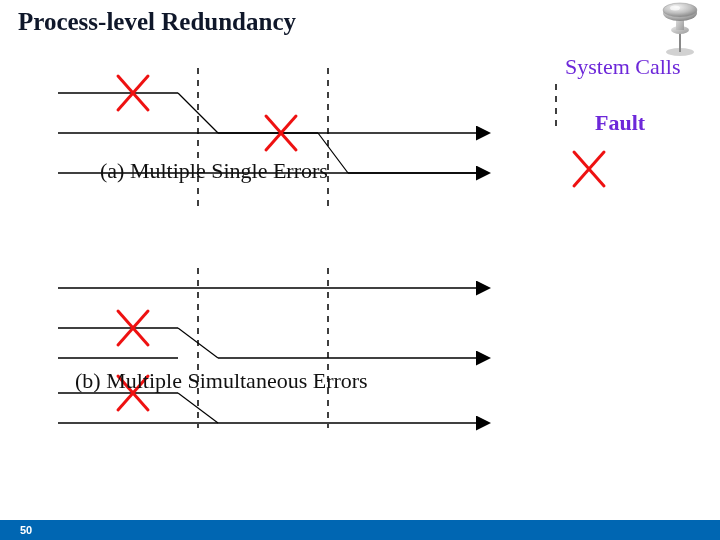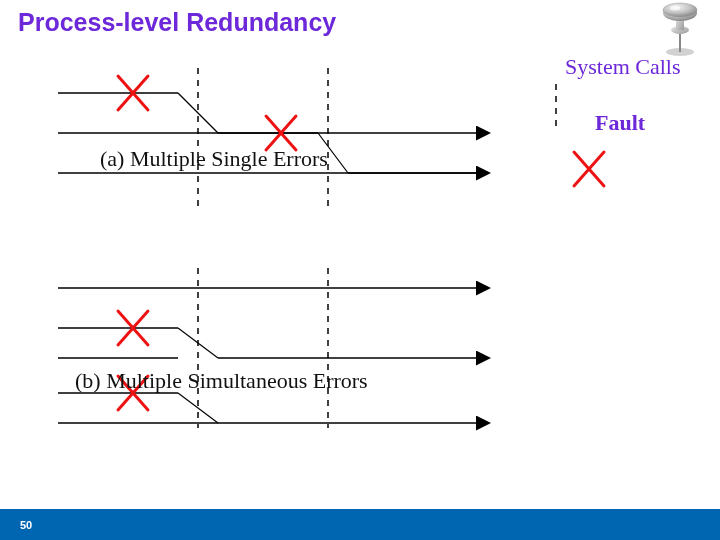--- a/index.html
+++ b/index.html
@@ -9,60 +9,60 @@
     height: 540px;
     background: #ffffff;
     font-family: "Times New Roman", Times, serif;
     position: relative;
     overflow: hidden;
   }
   .slide-title {
     position: absolute;
     top: 8px;
     left: 18px;
-    font-family: Liberation Sans, sans-serif;
+    font-family: Liberation Serif, serif;
     font-weight: bold;
     font-size: 25px;
-    color: #6d28d9;
+    color: #0f172a;
   }
   .pushpin {
     position: absolute;
     top: 2px;
     right: 10px;
     width: 60px;
     height: 55px;
   }
   .diagram {
     position: absolute;
     top: 58px;
     left: 18px;
     width: 684px;
     height: 430px;
   }
   .caption {
     font-size: 22px;
     color: #111;
     position: absolute;
   }
-  .caption-a { top: 146px; left: 100px; }
+  .caption-a { top: 158px; left: 100px; }
   .caption-b { top: 368px; left: 75px; }
   .legend {
     font-size: 22px;
     color: #6d28d9;
     position: absolute;
     margin-top: 8px;
   }
   .legend-sys { top: 46px; left: 565px; }
   .legend-fault { top: 102px; left: 595px; font-weight: bold; }
   .footer {
     position: absolute;
     bottom: 0;
     left: 0;
     width: 720px;
-    height: 31px;
+    height: 20px;
     background: #0066b2;
     color: #fff;
     font-family: Verdana, Geneva, sans-serif;
     font-weight: bold;
     font-size: 11px;
     display: flex;
     align-items: center;
   }
   .page-num {
     position: absolute;

